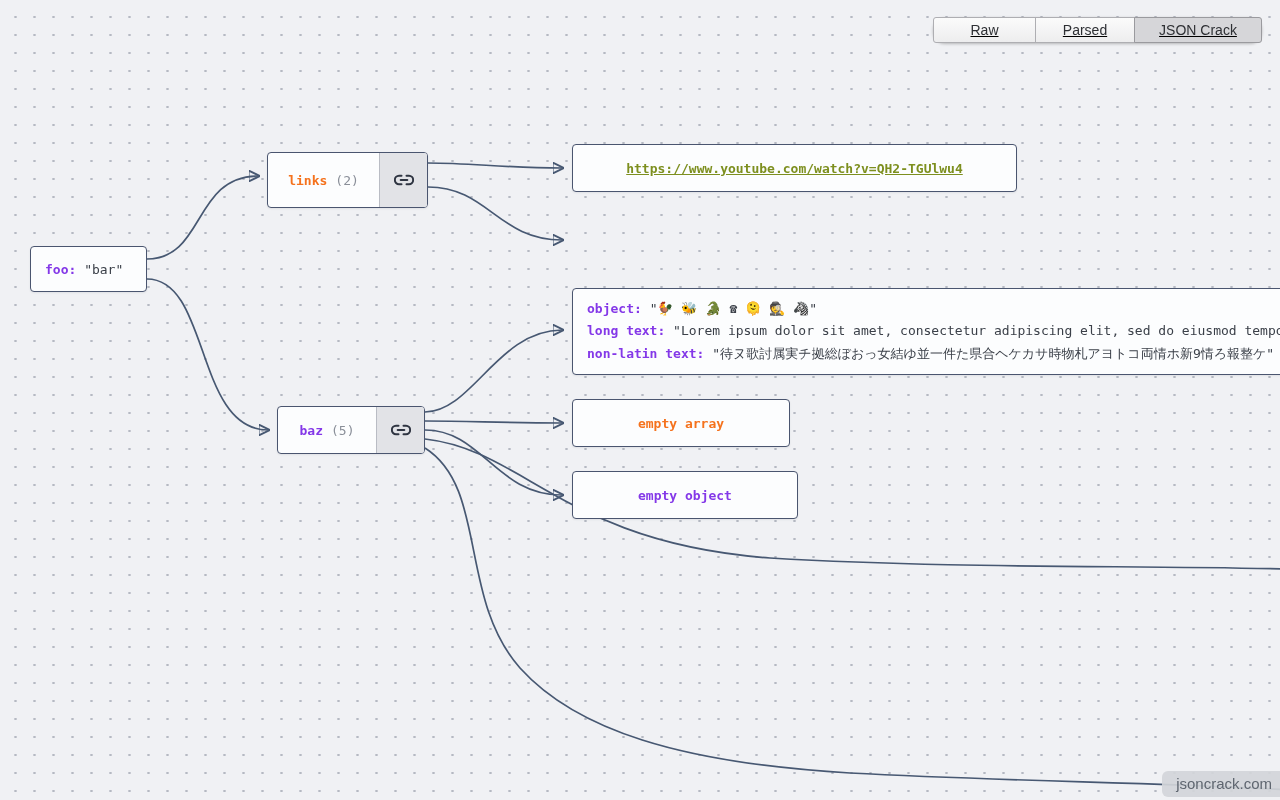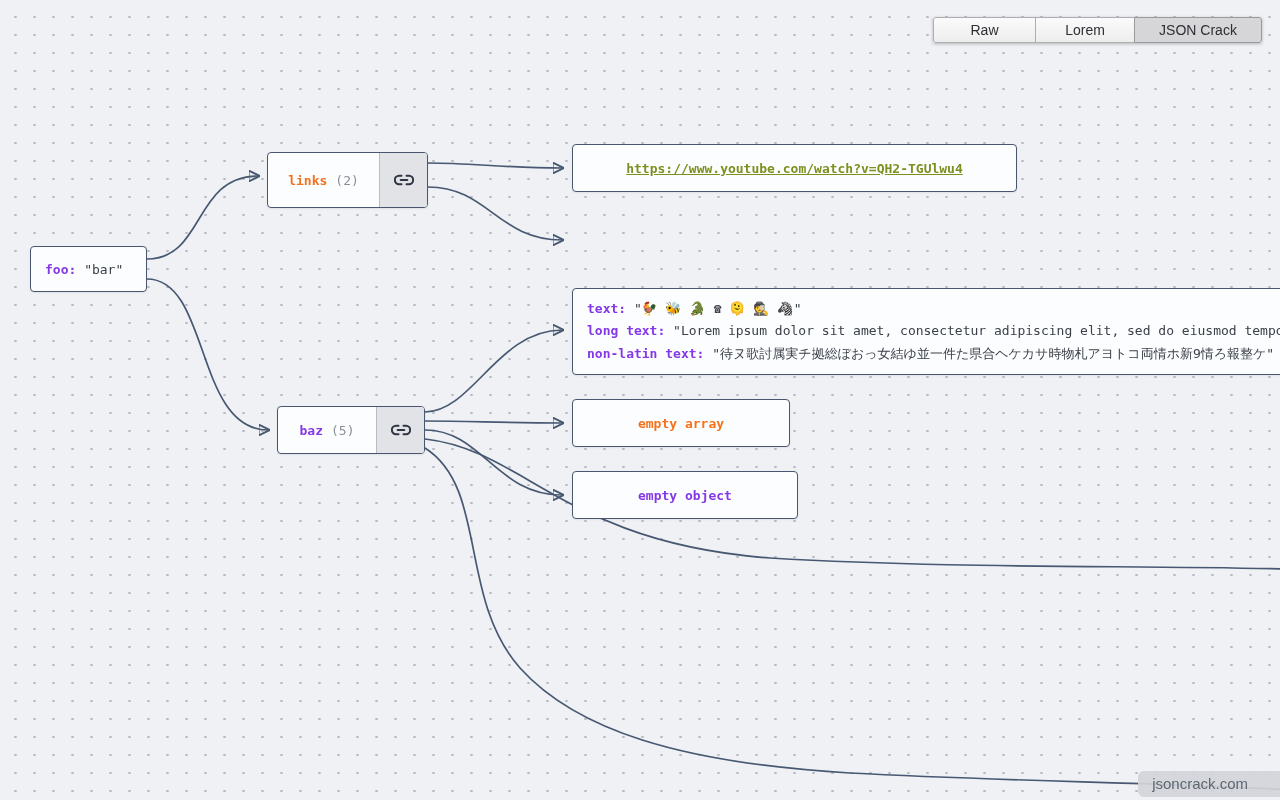--- a/index.html
+++ b/index.html
@@ -39,36 +39,36 @@
     border-radius: 0 2.5px 2.5px 0;
     display: flex; align-items: center; justify-content: center; cursor: pointer;
   }
   .icon-box svg { stroke: #2f3542; }
 
   .rows { display: flex; flex-direction: column; justify-content: center; gap: 0; width: 100%; padding: 0 0 0 14px; }
   .rows .row { line-height: 22.5px; white-space: nowrap; overflow: hidden; }
 
   .tabs {
     position: absolute; top: 17px; right: 18px; z-index: 5; display: flex;
-    border-radius: 0; box-shadow: 0 1px 3px rgba(0,0,0,0.25);
+    border-radius: 12px; box-shadow: 0 1px 3px rgba(0,0,0,0.25); text-decoration: underline;
   }
   .tab {
     box-sizing: border-box; height: 26px; display: flex; align-items: center; justify-content: center;
     font-size: 14px; color: #2d2f33; cursor: pointer;
     background: linear-gradient(#fbfbfb, #ededee);
     border: 1px solid #aeaeb2; margin-left: -1px;
   }
   .tab:first-child { border-radius: 3px 0 0 3px; margin-left: 0; }
   .tab:last-child  { border-radius: 0 3px 3px 0; }
   .tab.active { background: #d6d6d9; border-color: #9a9a9e; }
 
   .watermark {
     position: absolute; right: 0; bottom: 3px; z-index: 6;
     background: rgba(211,213,217,0.92); border-radius: 6px 0 0 6px;
-    padding: 4px 32px 5px 14px; font-size: 15px; color: #5f6670; cursor: pointer;
+    padding: 4px 8px 5px 14px; font-size: 15px; color: #5f6670; cursor: pointer;
   }
 </style>
 </head>
 <body>
 
 <div id="canvas">
 
   <svg class="edges" width="1280" height="800">
     <defs>
       <marker id="arrow" viewBox="0 0 10 10" refX="8.5" refY="5" markerWidth="6.5" markerHeight="6.5" orient="auto-start-reverse">
@@ -129,21 +129,21 @@
   <div class="node" style="left:572px; top:144px; width:445px; height:48px;text-align:center;">
     <div class="main">
       <span class="olive underline">https://www.youtube.com/watch?v=QH2-TGUlwu4</span>
     </div>
   </div>
 
 
   <div class="node" style="left:572px; top:288px; width:920px; height:87px;">
     <div class="rows">
       <div class="row">
-        <span class="key">text: </span><span class="val">"🐓 🐝 🐊 ☎ 🫠 🕵️ 🦓"</span>
+        <span class="key">object: </span><span class="val">"🐓 🐝 🐊 ☎ 🫠 🕵️ 🦓"</span>
       </div>
       <div class="row">
         <span class="key">long text: </span><span class="val">"Lorem ipsum dolor sit amet, consectetur adipiscing elit, sed do eiusmod tempor incididunt ut labore et dolore magna aliqua."</span>
       </div>
       <div class="row">
         <span class="key">non-latin text: </span><span class="val">"待ヌ歌討属実チ拠総ぼおっ女結ゆ並一件た県合ヘケカサ時物札アヨトコ両情ホ新9情ろ報整ケ"</span>
       </div>
     </div>
   </div>
 
@@ -157,21 +157,21 @@
     <div class="main">
       <span class="orange">empty array</span>
     </div>
   </div>
 
   <div class="tabs">
     <div class="tab" style="width:103px;">
       <span>Raw</span>
     </div>
     <div class="tab" style="width:100px;">
-      <span>Lorem</span>
+      <span>Parsed</span>
     </div>
     <div class="tab active" style="width:128px;">
       <span>JSON Crack</span>
     </div>
   </div>
 
   <div class="watermark">
     <span>jsoncrack.com</span>
   </div>
 

